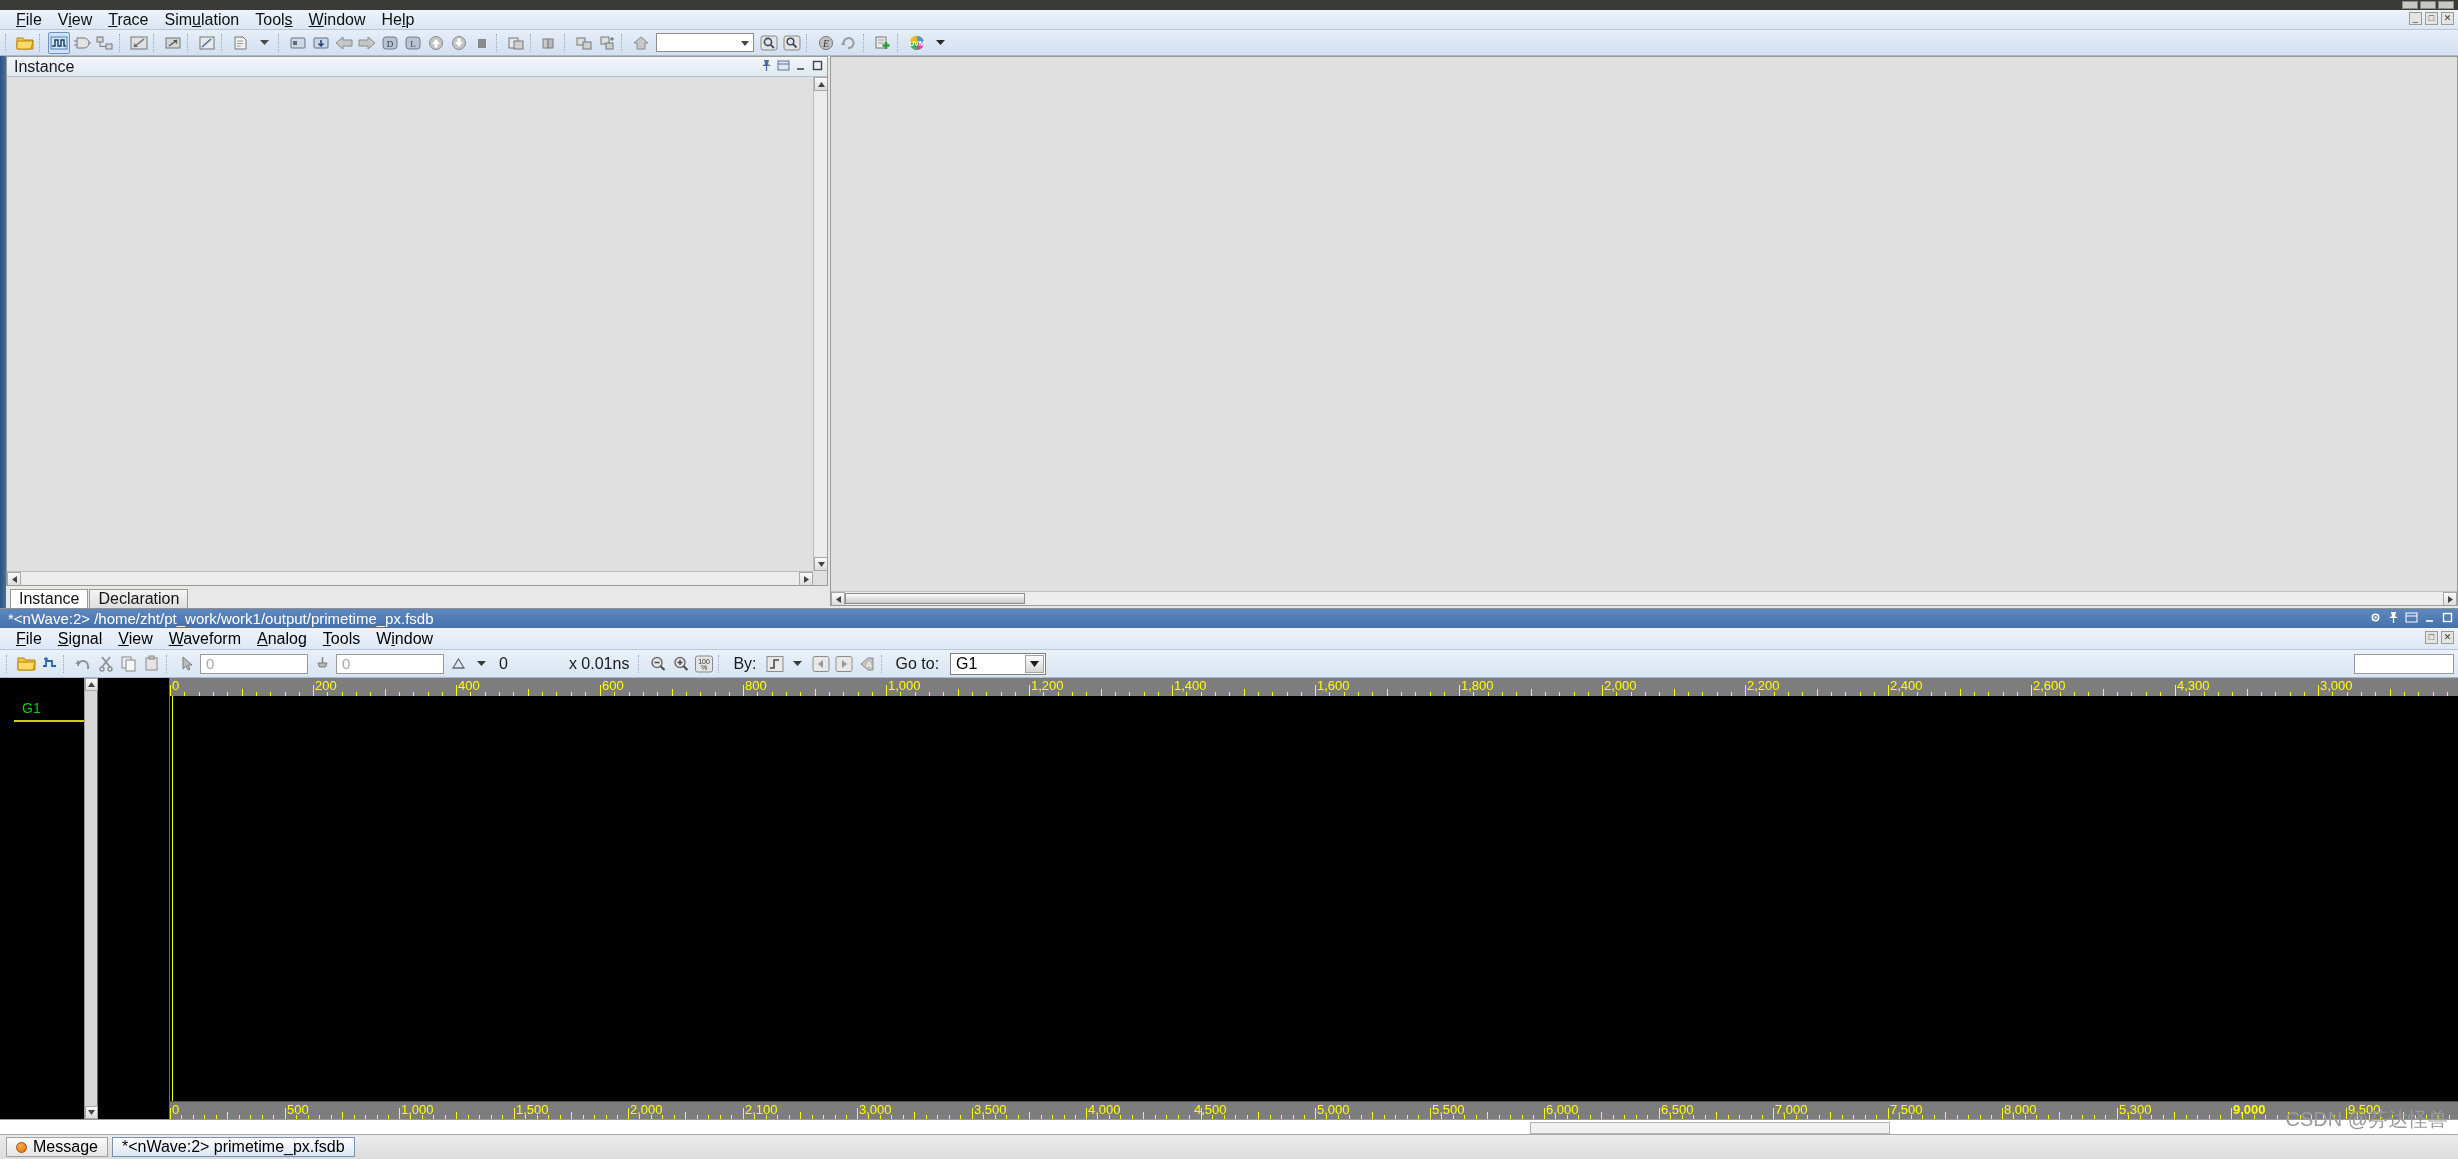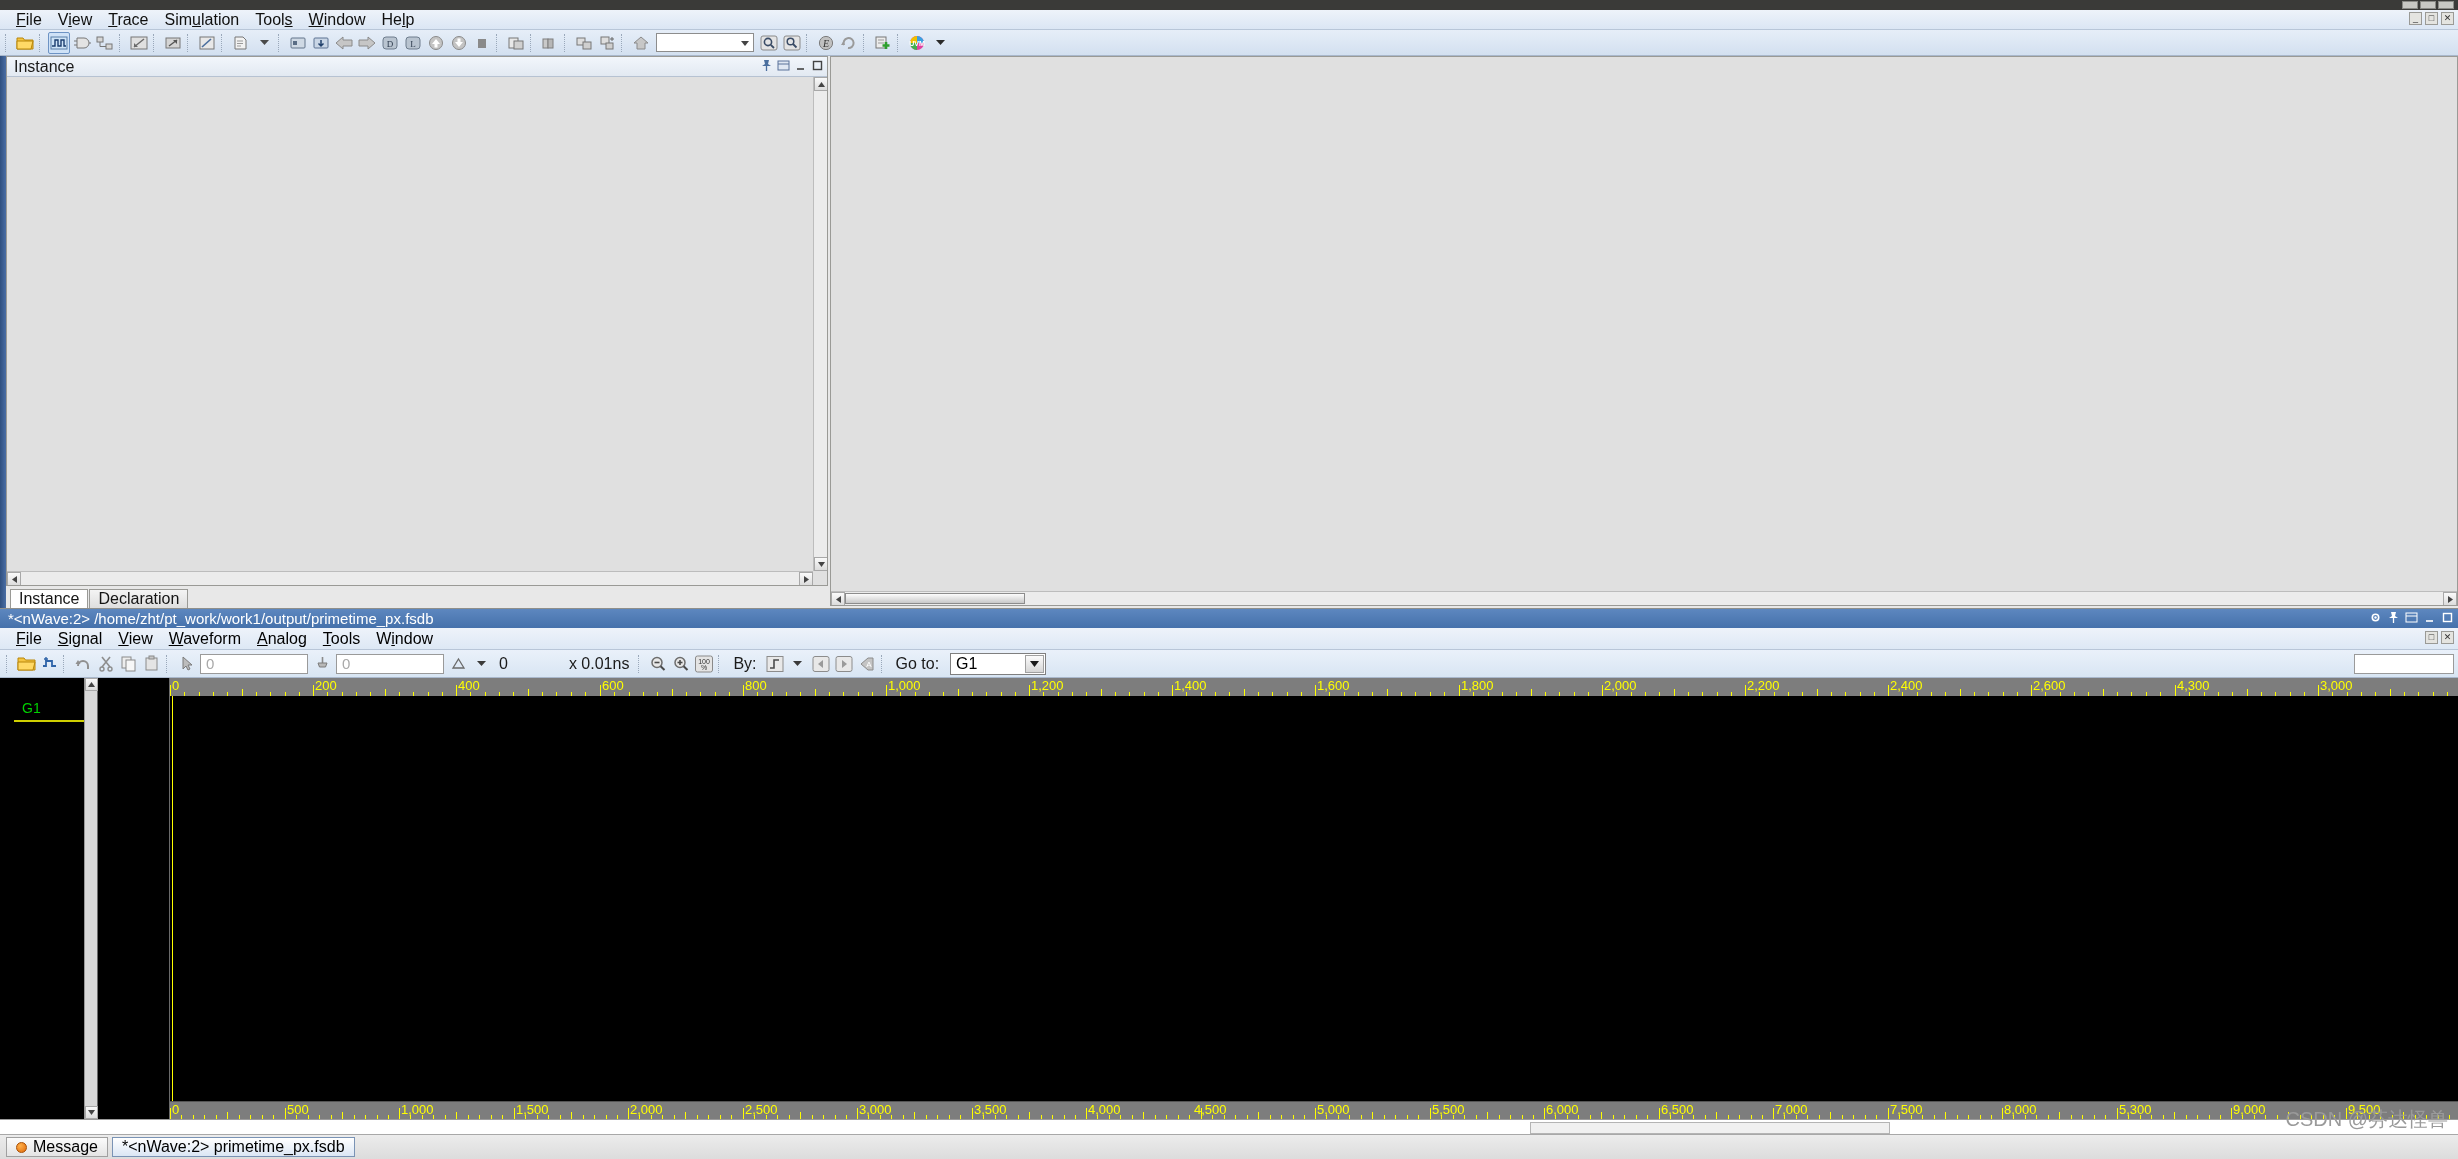--- a/index.html
+++ b/index.html
@@ -1077,21 +1077,21 @@
             <div class="tick" style="left: 469px; height: 4px;"></div>
             <div class="tick" style="left: 481px; height: 4px;"></div>
             <div class="tick" style="left: 492px; height: 4px;"></div>
             <div class="tick" style="left: 504px; height: 4px;"></div>
             <div class="tick" style="left: 515px; height: 7px;"></div>
             <div class="tick" style="left: 527px; height: 4px;"></div>
             <div class="tick" style="left: 538px; height: 4px;"></div>
             <div class="tick" style="left: 550px; height: 4px;"></div>
             <div class="tick" style="left: 561px; height: 4px;"></div>
             <div class="tick" style="left: 573px; height: 11px;"></div>
-            <div class="tlabel" style="left: 573px;">2,500</div>
+            <div class="tlabel" style="left: 573px;">2,100</div>
             <div class="tick" style="left: 584px; height: 4px;"></div>
             <div class="tick" style="left: 596px; height: 4px;"></div>
             <div class="tick" style="left: 607px; height: 4px;"></div>
             <div class="tick" style="left: 619px; height: 4px;"></div>
             <div class="tick" style="left: 630px; height: 7px;"></div>
             <div class="tick" style="left: 642px; height: 4px;"></div>
             <div class="tick" style="left: 653px; height: 4px;"></div>
             <div class="tick" style="left: 665px; height: 4px;"></div>
             <div class="tick" style="left: 676px; height: 4px;"></div>
             <div class="tick" style="left: 687px; height: 11px;"></div>
@@ -1220,21 +1220,21 @@
             <div class="tick" style="left: 1958px; height: 4px;"></div>
             <div class="tick" style="left: 1970px; height: 4px;"></div>
             <div class="tick" style="left: 1981px; height: 4px;"></div>
             <div class="tick" style="left: 1993px; height: 4px;"></div>
             <div class="tick" style="left: 2004px; height: 7px;"></div>
             <div class="tick" style="left: 2016px; height: 4px;"></div>
             <div class="tick" style="left: 2027px; height: 4px;"></div>
             <div class="tick" style="left: 2039px; height: 4px;"></div>
             <div class="tick" style="left: 2050px; height: 4px;"></div>
             <div class="tick" style="left: 2061px; height: 11px;"></div>
-            <div class="tlabel" style="left: 2061px;">9,000</div>
+            <div class="tlabel" style="left: 2061px; font-weight: bold;">9,000</div>
             <div class="tick" style="left: 2072px; height: 4px;"></div>
             <div class="tick" style="left: 2084px; height: 4px;"></div>
             <div class="tick" style="left: 2095px; height: 4px;"></div>
             <div class="tick" style="left: 2107px; height: 4px;"></div>
             <div class="tick" style="left: 2118px; height: 7px;"></div>
             <div class="tick" style="left: 2130px; height: 4px;"></div>
             <div class="tick" style="left: 2141px; height: 4px;"></div>
             <div class="tick" style="left: 2153px; height: 4px;"></div>
             <div class="tick" style="left: 2164px; height: 4px;"></div>
             <div class="tick" style="left: 2176px; height: 11px;"></div>

